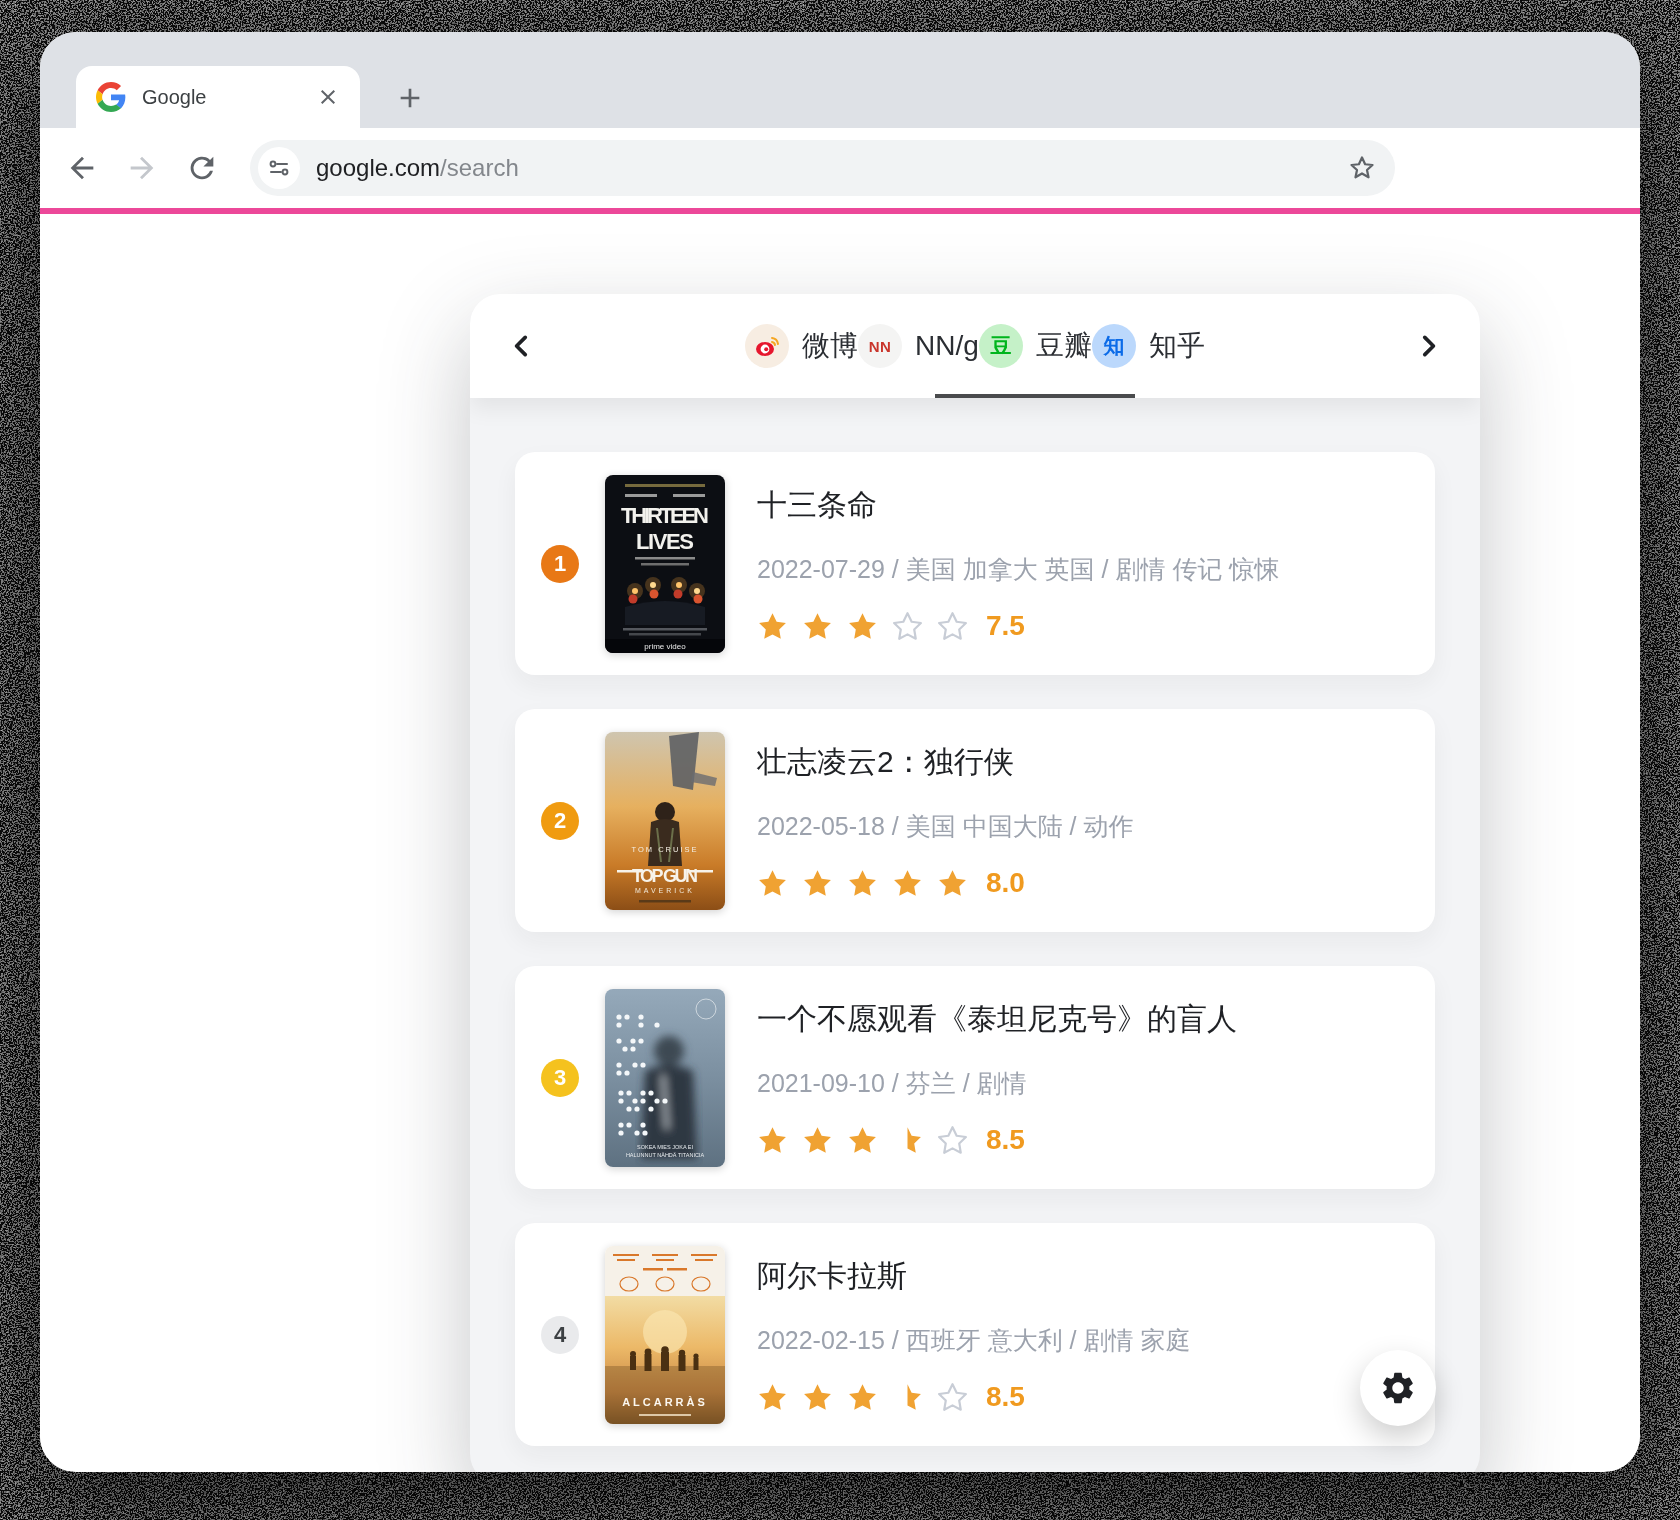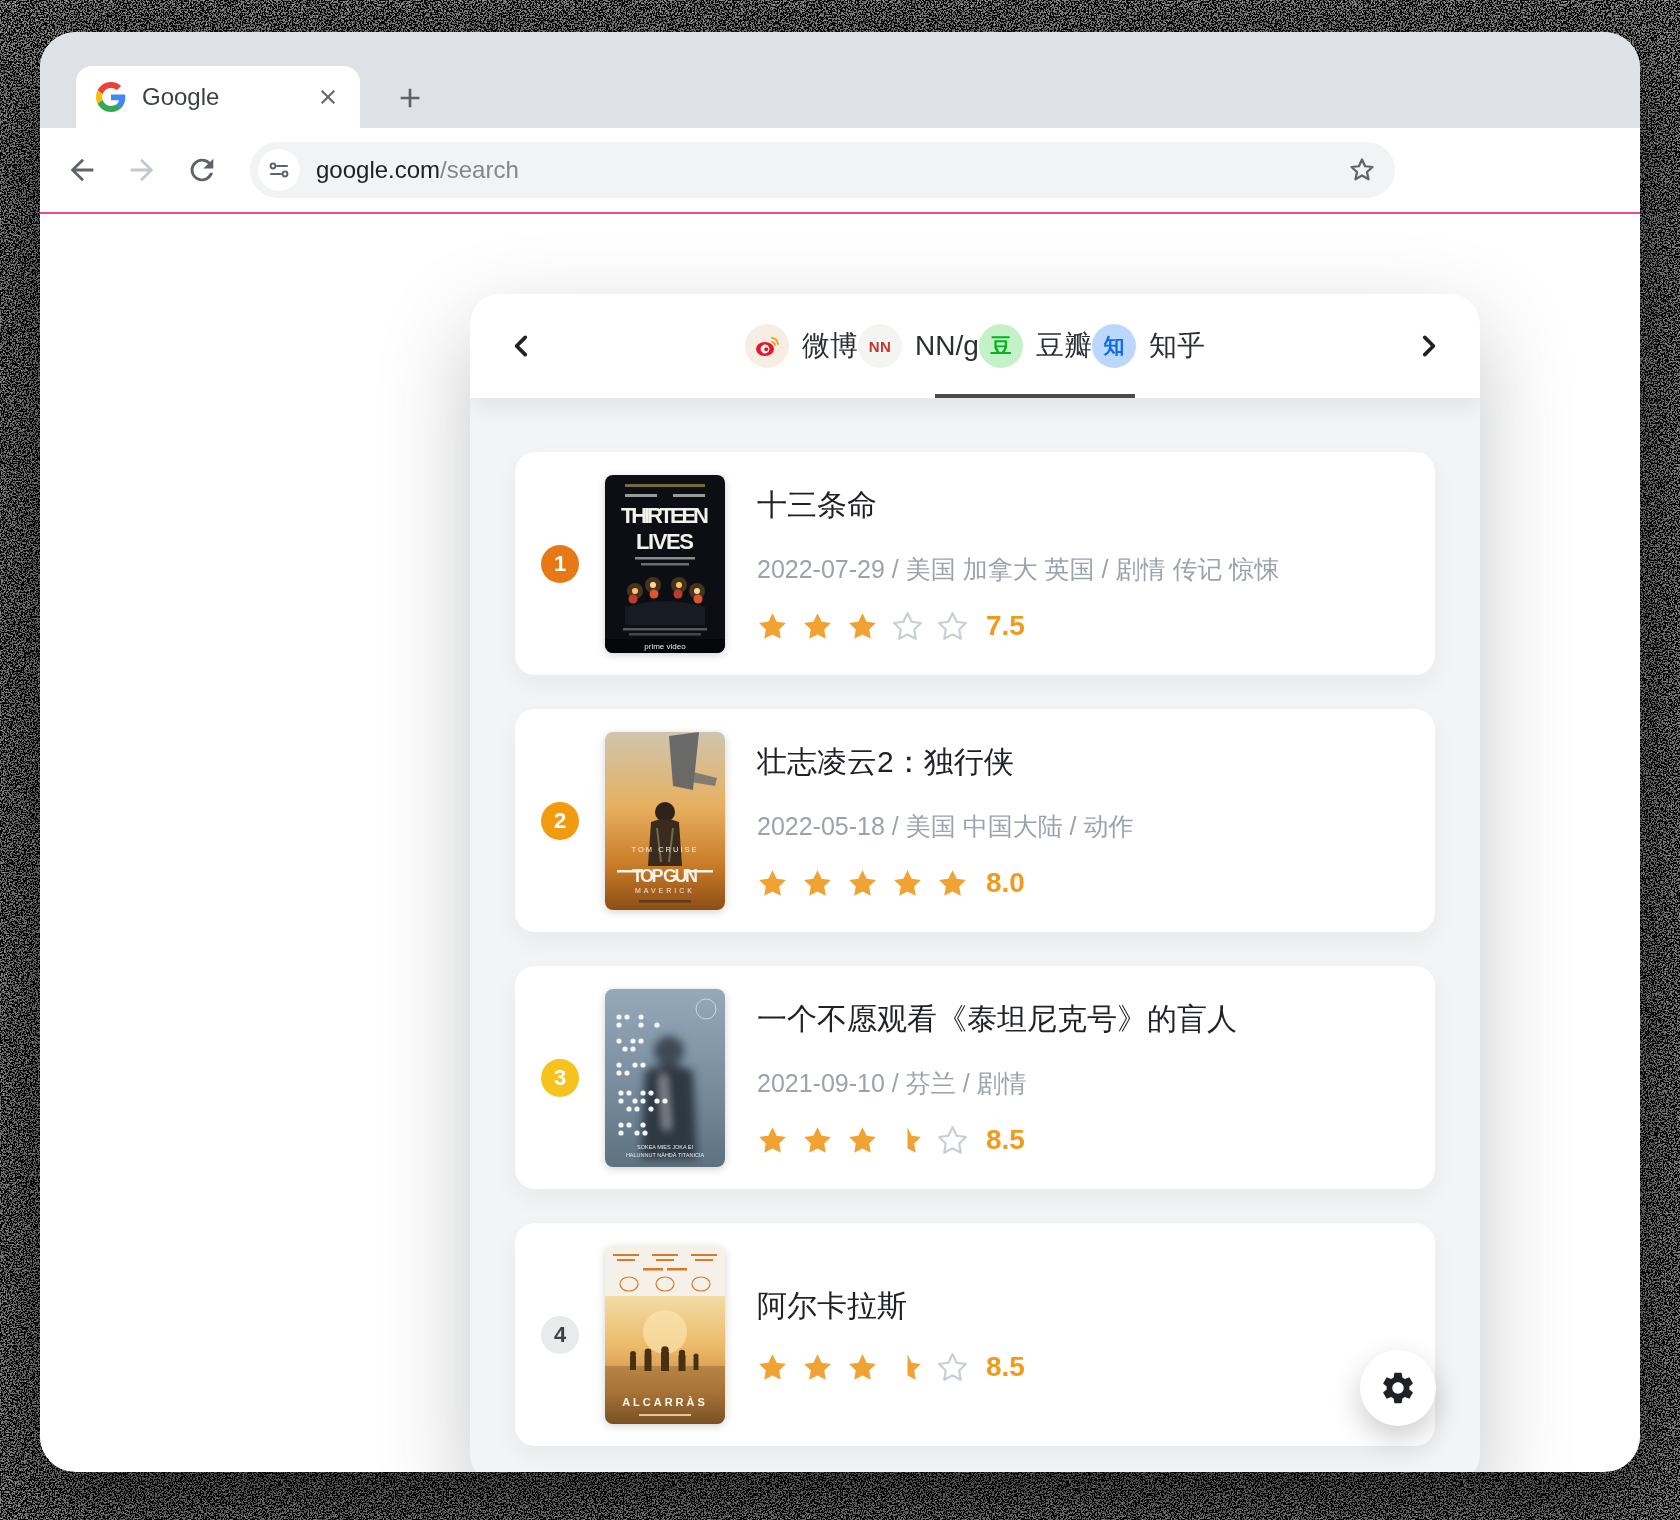--- a/index.html
+++ b/index.html
@@ -9,27 +9,27 @@
 
   
   .window { position:absolute; left:40px; top:32px; width:1600px; height:1440px;
     background:#fff; border-radius:36px; overflow:hidden;
     box-shadow:0 30px 90px rgba(0,0,0,.6); }
 
   .tabstrip { position:relative; height:96px; background:#DEE1E6; }
   .tab { position:absolute; left:36px; top:34px; width:284px; height:62px; background:#fff;
     border-radius:16px 16px 0 0; display:flex; align-items:center; padding:0 20px; }
   .favicon { width:30px; height:30px; flex:none; }
-  .tab-title { flex:1; margin-left:16px; font-size:24px; color:#3C4043; }
+  .tab-title { flex:1; margin-left:16px; font-size:20px; color:#3C4043; }
   .tab-close { width:24px; height:24px; flex:none; cursor:pointer; }
   .newtab-btn { position:absolute; left:348px; top:44px; width:44px; height:44px; border-radius:50%;
     display:flex; align-items:center; justify-content:center; }
 
   .toolbar { position:relative; height:86px; background:#fff; display:flex; align-items:center;
-    border-bottom:2px solid #ec4899; }
+    border-bottom:6px solid #ec4899; }
   .nav-btn { width:52px; height:52px; margin-left:8px; border-radius:50%;
     display:flex; align-items:center; justify-content:center; }
   .nav-btn:first-child { margin-left:16px; }
   .omnibox { margin-left:22px; width:1145px; height:56px; background:#F1F3F4; border-radius:28px;
     display:flex; align-items:center; padding:0 18px 0 8px; }
   .site-chip { width:42px; height:42px; background:#fff; border-radius:50%; flex:none;
     display:flex; align-items:center; justify-content:center; }
   .url { margin-left:16px; font-size:24px; color:#202124; white-space:nowrap; }
   .url .path { color:#83878C; }
   .bm-star { margin-left:auto; display:flex; }
@@ -478,20 +478,21 @@
                   <rect x="73.5" y="109" width="7" height="16"></rect>
                 <circle cx="91" cy="110" r="2.6"></circle>
                   <rect x="88.5" y="112" width="5" height="12"></rect>
               </g>
               <text x="60" y="160" text-anchor="middle" font-size="11" font-weight="bold" letter-spacing="3" fill="#FBF7EF">ALCARRÀS</text>
               <rect x="34" y="168" width="52" height="2" fill="#F2E3C8" opacity=".8"></rect>
             </svg>
           </div>
           <div class="info">
             <div class="mtitle">阿尔卡拉斯</div>
+            <div class="mmeta">2022-02-15 / 西班牙 意大利 / 剧情 家庭</div>
             <div class="mrating">
               <span class="mrating" style="margin:0">
                   <svg class="st" viewBox="0 0 24 24">
                     <path d="M12 1.7l3.2 6.6 7.2 1-5.2 5 1.2 7.2L12 18.1l-6.4 3.4 1.2-7.2-5.2-5 7.2-1z" fill="#F0A232"></path>
                   </svg>
                   <svg class="st" viewBox="0 0 24 24">
                     <path d="M12 1.7l3.2 6.6 7.2 1-5.2 5 1.2 7.2L12 18.1l-6.4 3.4 1.2-7.2-5.2-5 7.2-1z" fill="#F0A232"></path>
                   </svg>
                   <svg class="st" viewBox="0 0 24 24">
                     <path d="M12 1.7l3.2 6.6 7.2 1-5.2 5 1.2 7.2L12 18.1l-6.4 3.4 1.2-7.2-5.2-5 7.2-1z" fill="#F0A232"></path>

